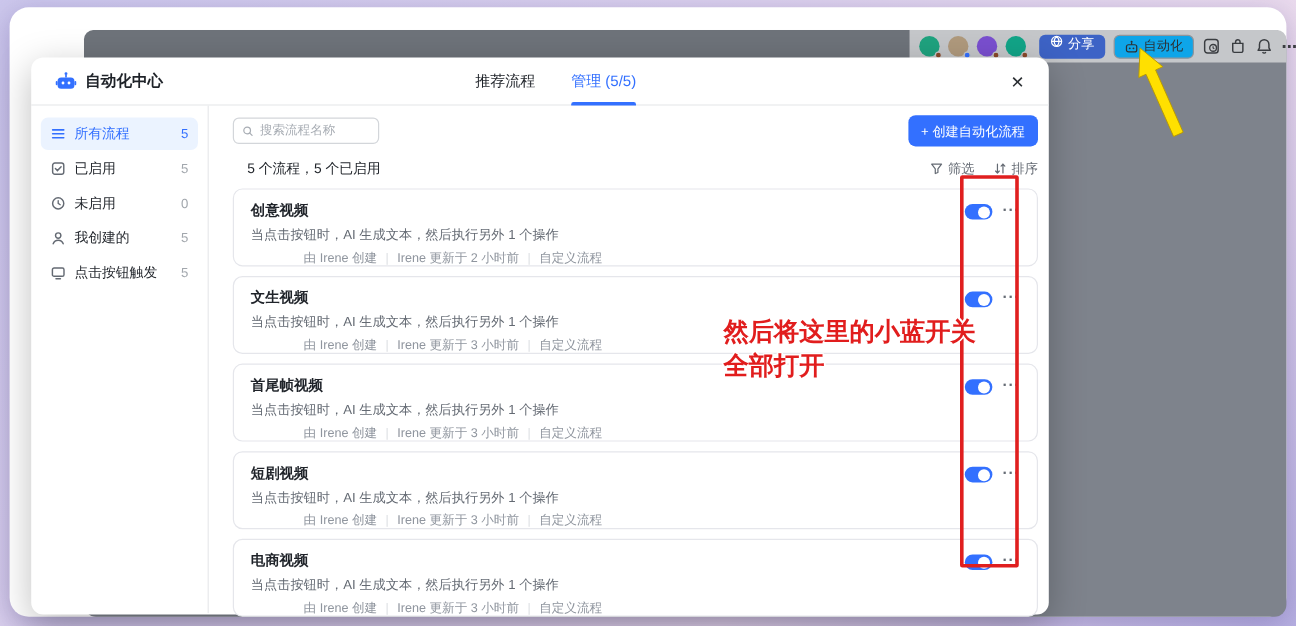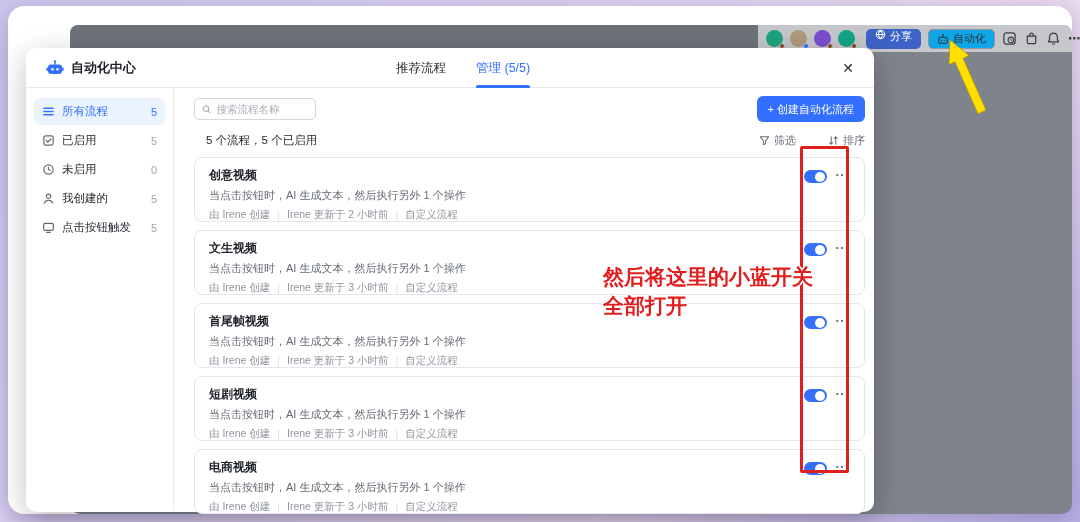--- a/index.html
+++ b/index.html
@@ -50,29 +50,29 @@
   .content-toprow { display:flex; align-items:center; justify-content:space-between; }
   .searchbox { display:flex; align-items:center; gap:5px; width:122px; height:22px;
     border:1px solid #d3d6da; border-radius:5px; padding:0 7px; }
   .searchbox input { border:none; outline:none; width:100%; font-size:10.5px; color:#1f2329;
     font-family:"Liberation Sans","DejaVu Sans",sans-serif; background:transparent; }
   .searchbox input::placeholder { color:#a8adb4; }
   .btn-create { background:#3370ff; color:#fff; font-size:11px; height:26px; padding:0 11px;
     border-radius:6px; display:flex; align-items:center; cursor:pointer; white-space:nowrap; }
   .summary-row { display:flex; align-items:center; justify-content:space-between; margin-top:11px; }
   .summary-text { font-size:11.5px; color:#1f2329;margin-left:12px; }
-  .fs-group { display:flex; align-items:center; gap:32px; }
+  .fs-group { display:flex; align-items:center; gap:16px; }
   .fs-item { display:flex; align-items:center; gap:4px; font-size:11px; color:#646a73; cursor:pointer; }
   .flow-list { margin-top:9px; display:flex; flex-direction:column; gap:8px; }
   .flow-card { border:1px solid #e5e6eb; border-radius:8px; height:65px; padding:9px 14px;
     display:flex; justify-content:space-between; background:#fff; }
   .flow-main { min-width:0; }
   .flow-title { font-size:12px; font-weight:bold; color:#1f2329; }
   .flow-desc { font-size:11px; color:#646a73; margin-top:4px; }
-  .flow-meta { font-size:10.5px; color:#8f959e; margin-top:5px; display:flex; align-items:center; gap:7px; }
+  .flow-meta { font-size:10.5px; color:#8f959e; margin-top:5px; display:flex; align-items:center; gap:7px;margin-left:44px; }
   .meta-sep { color:#dee0e3; }
   .flow-controls { display:flex; align-items:flex-start; gap:9px; padding-top:3px; }
   .toggle { width:23px; height:13px; border-radius:7px; background:#3370ff; position:relative; cursor:pointer; flex:0 0 auto; }
   .toggle .knob { position:absolute; right:1.5px; top:1.5px; width:10px; height:10px; border-radius:50%; background:#fff; }
   .dots { font-size:13px; color:#646a73; font-weight:bold; line-height:10px; letter-spacing:.5px; cursor:pointer; }
   
   .red-rect { position:absolute; left:800px; top:146px; width:49px; height:327px;
     border:3px solid #e01f1f; border-radius:2px; pointer-events:none; }
   .red-note { position:absolute; left:559px; top:262px; font-size:21px; line-height:29px; font-weight:bold;
     color:#e11d1d; text-shadow:-1.5px 0 #fff,1.5px 0 #fff,0 -1.5px #fff,0 1.5px #fff,

